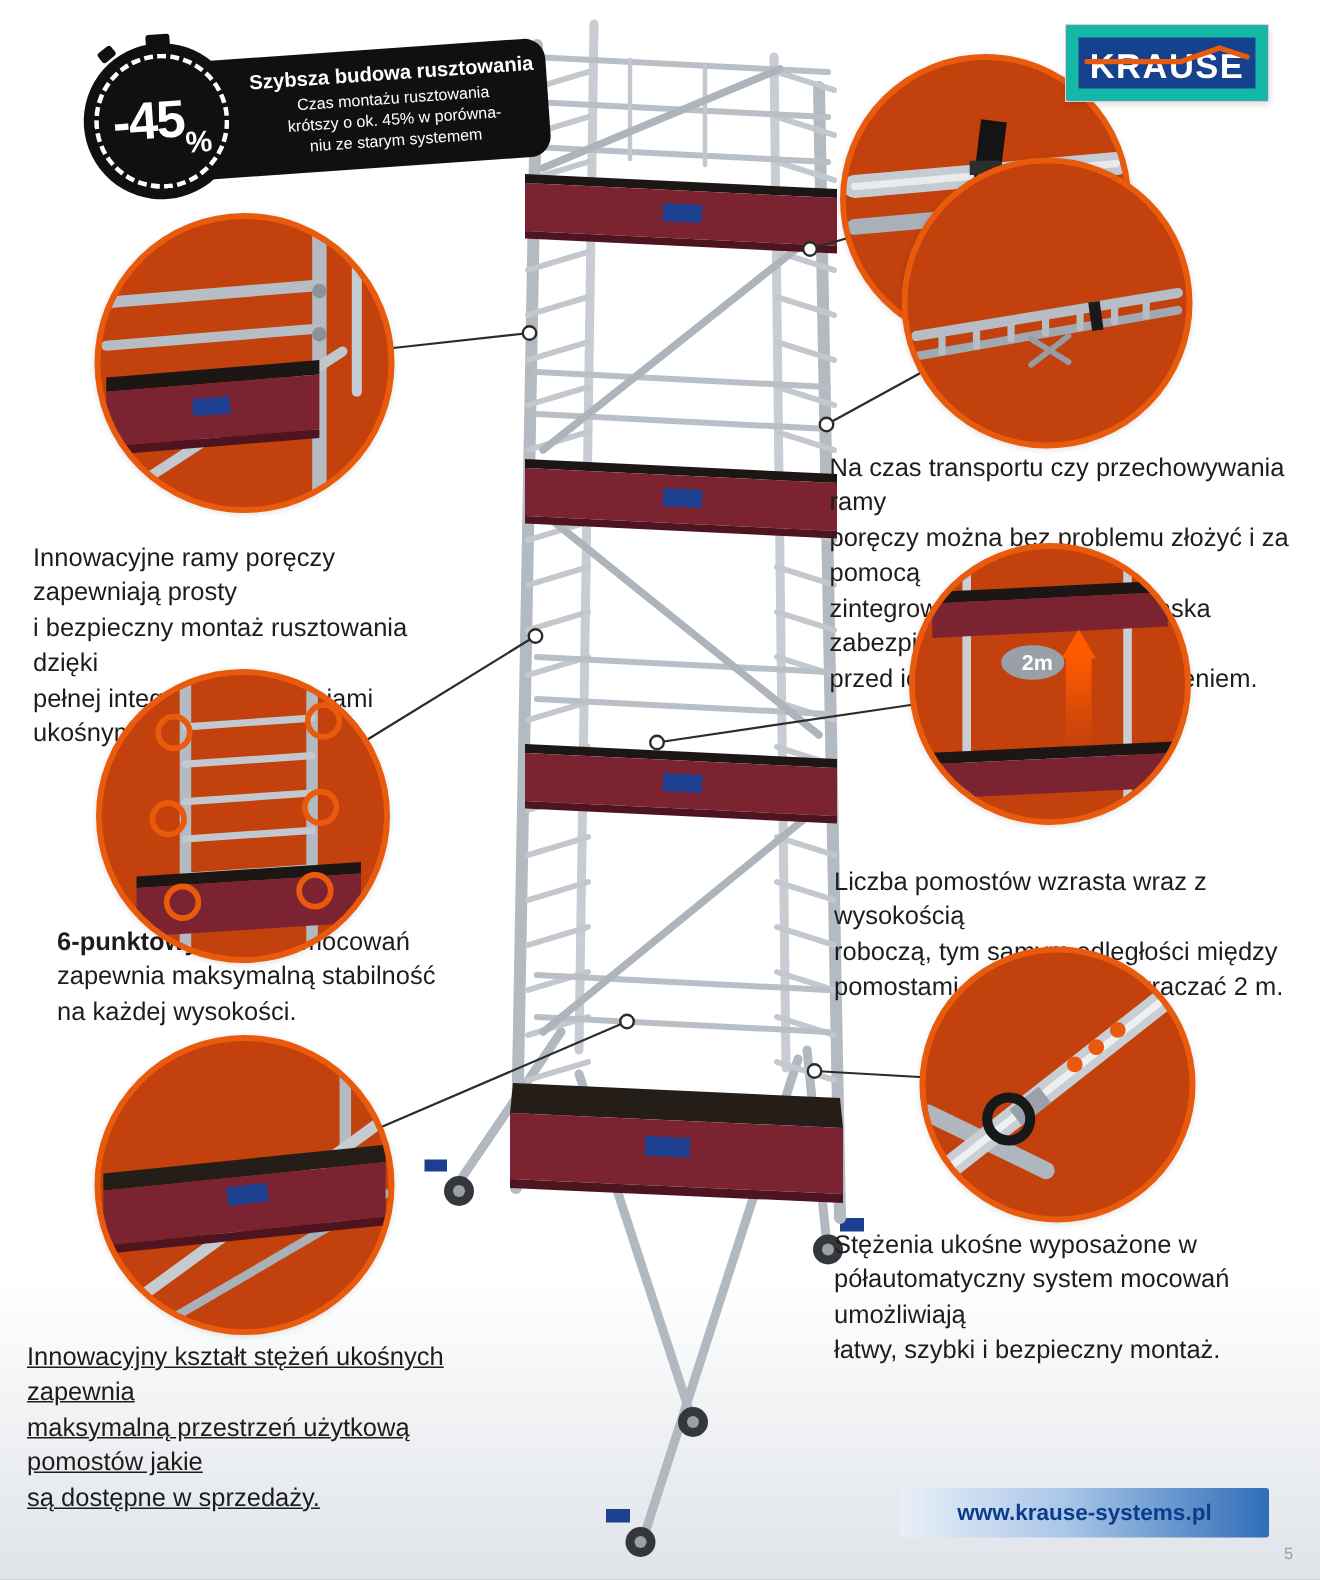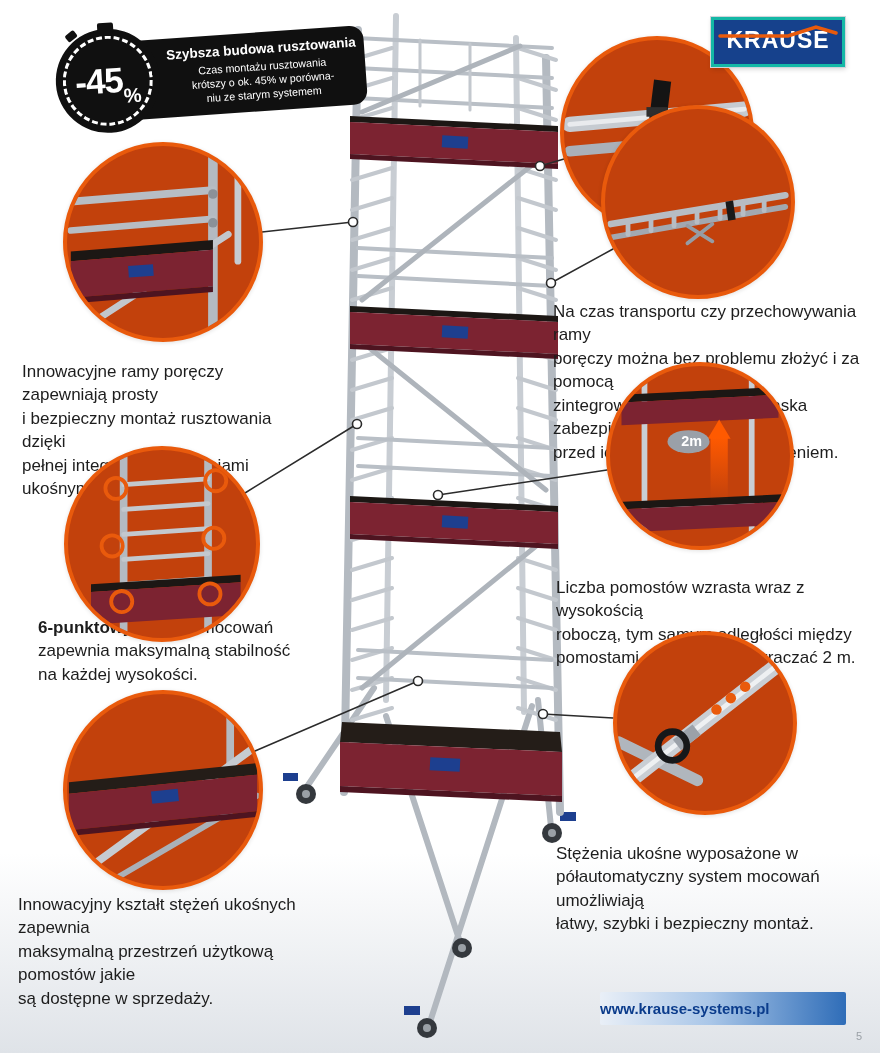--- a/index.html
+++ b/index.html
@@ -40,22 +40,22 @@
   }
   .stopwatch-dial{
     position:absolute;inset:7px;border:3px dashed #ffffff;border-radius:50%;
     display:flex;align-items:center;justify-content:center;
   }
   .pct{font-size:35px;font-weight:bold;color:#fff;letter-spacing:-1px;}
   .pct-sign{font-size:20px;font-weight:bold;color:#fff;align-self:flex-end;margin-bottom:14px;}
   
   .logo{
     position:absolute;left:711px;top:17px;width:134px;height:50px;background:var(--blue);
-    border:3px solid #14b8a6;box-shadow:0 0 0 1px #cfd4da,1px 2px 5px rgba(0,0,0,.18);
-    display:flex;flex-direction:column;align-items:center;justify-content:center;z-index:5;padding-bottom:3px;
+    border:8px solid #14b8a6;box-shadow:0 0 0 1px #cfd4da,1px 2px 5px rgba(0,0,0,.18);
+    display:flex;flex-direction:column;align-items:center;justify-content:flex-end;z-index:5;padding-bottom:3px;
   }
   .logo-roof{position:absolute;top:4px;left:0;width:100%;height:16px;}
   .logo-text{color:#fff;font-weight:bold;font-size:23px;letter-spacing:1px;line-height:1;}
   
   .tower-svg{position:absolute;left:0;top:0;z-index:1;}
   
   .callout{
     position:absolute;border-radius:50%;border:4px solid var(--accent);background:#c2410c;
     overflow:hidden;z-index:3;box-shadow:0 1px 4px rgba(0,0,0,.12);
   }
@@ -69,28 +69,28 @@
   .c-left3  {left:63px; top:690px;width:200px;height:200px;}
   
   .note{
     position:absolute;text-align:left;font-size:17px;line-height:1.38;color:var(--ink);
     white-space:pre-line;z-index:2;
   }
   .t-left1 {left:22px; top:360px;width:286px;}
   .t-right1{left:553px;top:300px;width:314px;}
   .t-right2{left:556px;top:576px;width:308px;}
   .t-left2 {left:38px; top:616px;width:254px;}
-  .t-right3{left:556px;top:818px;width:308px;margin-top:24px;}
-  .t-left3 {left:18px; top:893px;width:294px;}
+  .t-right3{left:556px;top:818px;width:308px;}
+  .t-left3 {left:18px; top:893px;width:294px;text-decoration:underline;}
   .note b{font-weight:bold;}
   
   .footer-bar{
     position:absolute;left:600px;top:992px;width:246px;height:33px;z-index:4;cursor:pointer;
     background:linear-gradient(90deg,#e9eff7 0%,#a9c6e8 45%,#2f6db8 100%);
-    display:flex;align-items:center;border-radius:2px;
+    display:flex;align-items:center;justify-content:center;border-radius:2px;
   }
   .footer-url{color:#0b3c8c;font-weight:bold;font-size:15px;}
   .page-number{position:absolute;left:856px;top:1030px;font-size:11px;color:#9aa0a6;z-index:4;}
 </style>
 </head>
 <body>
 
 <div class="page">
 
   <div class="bottom-fade"></div>

